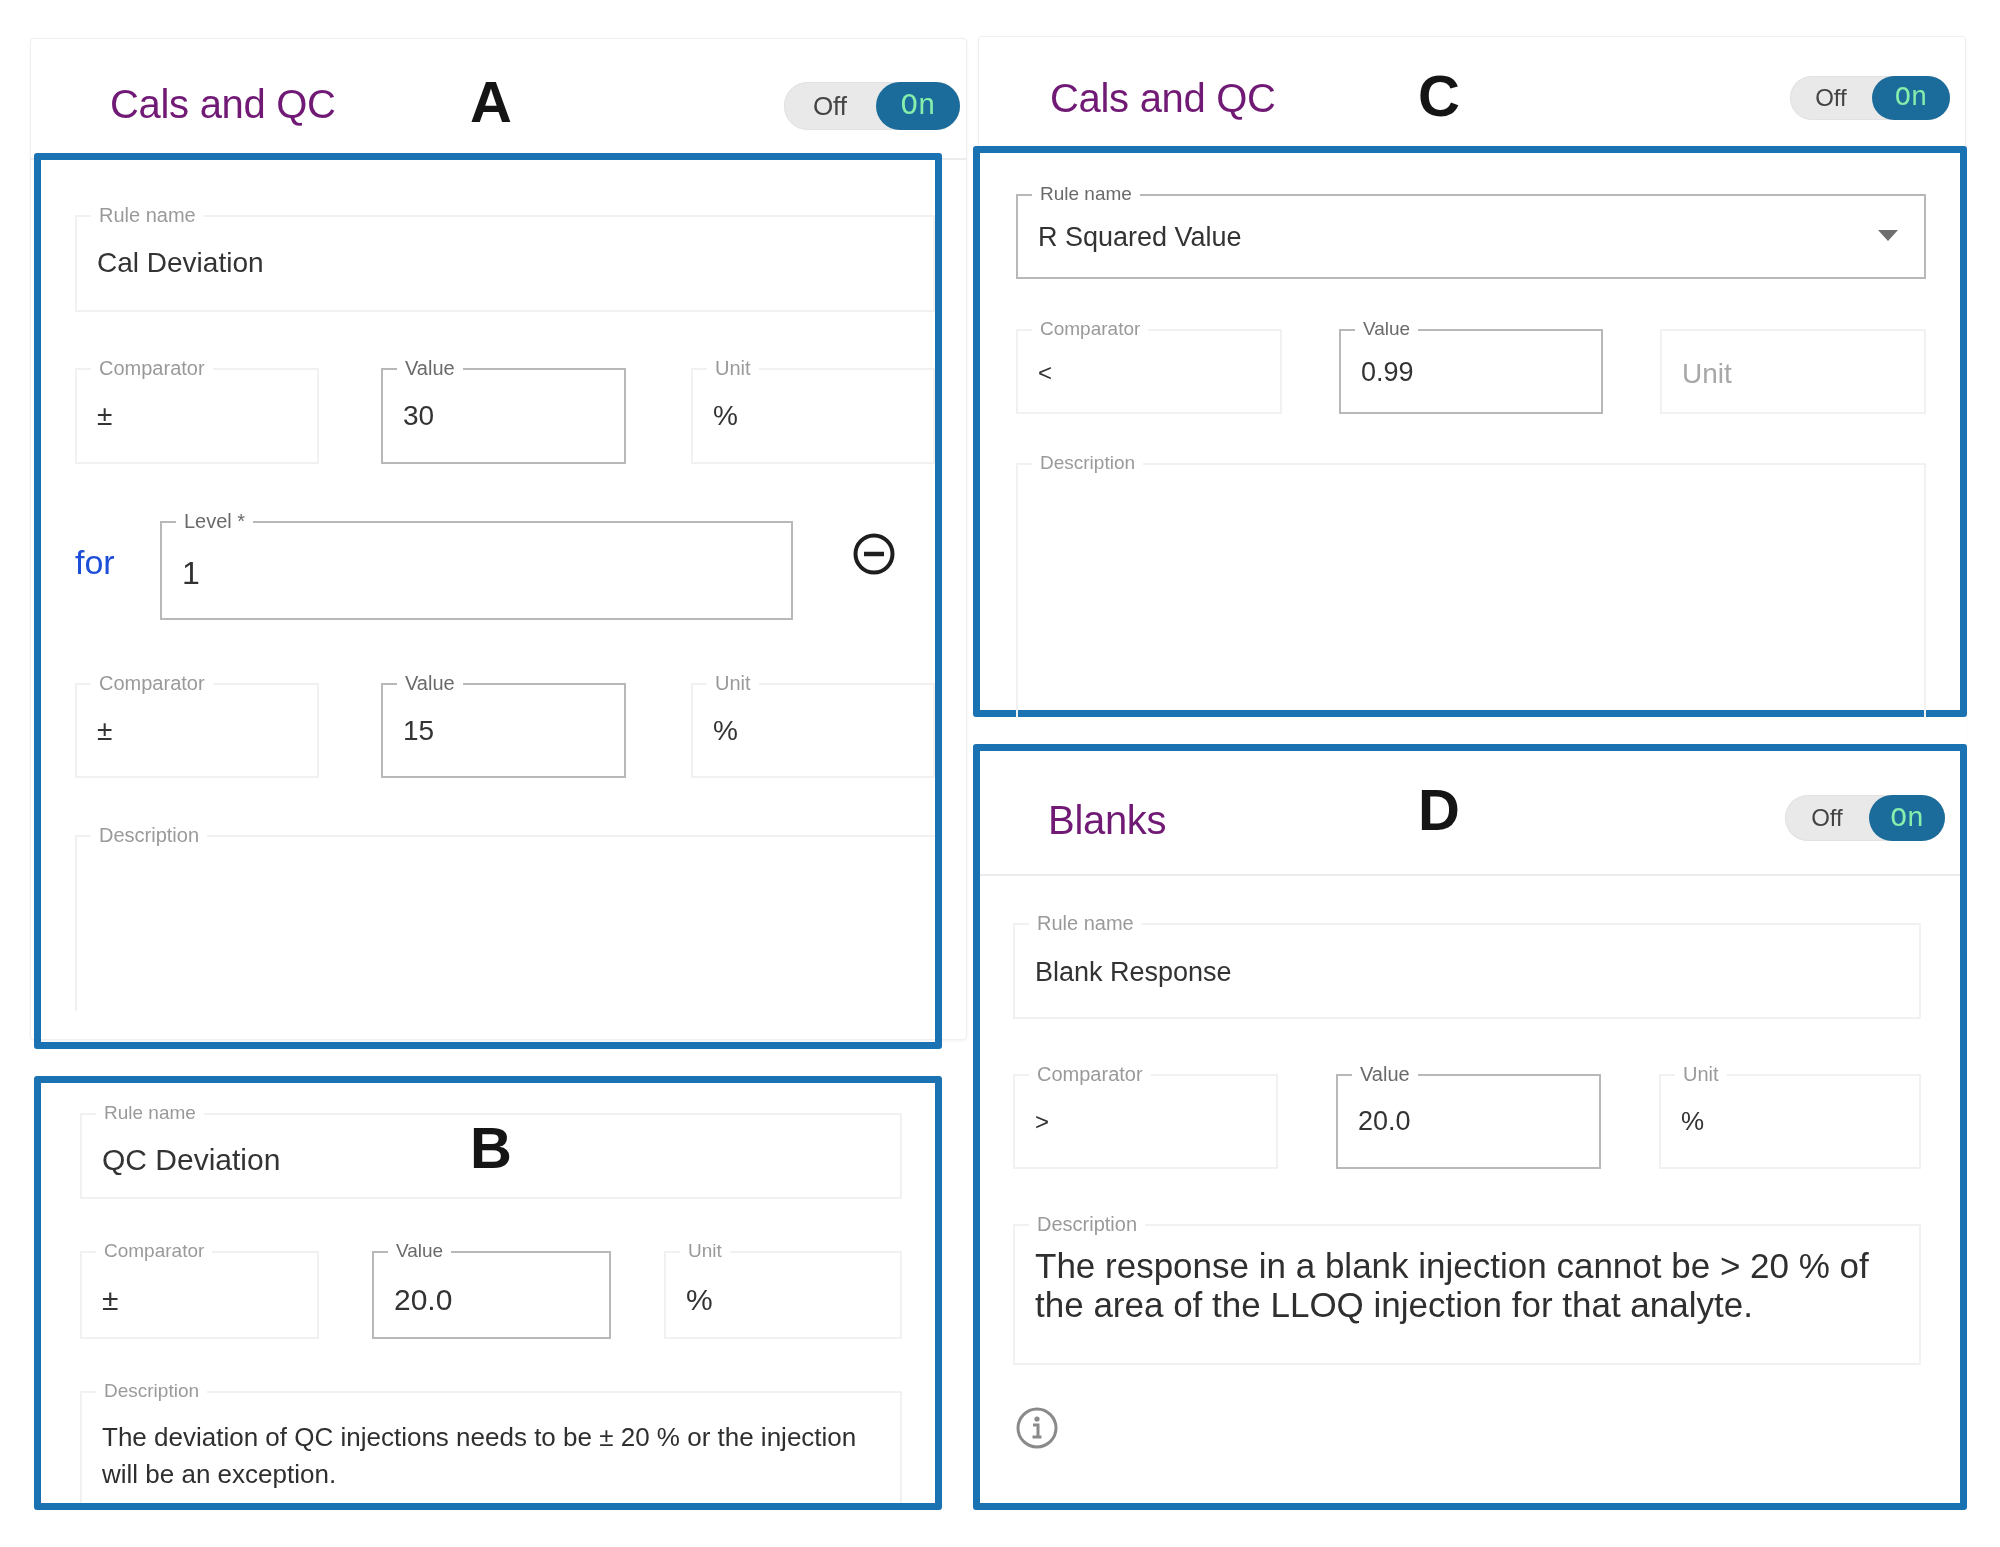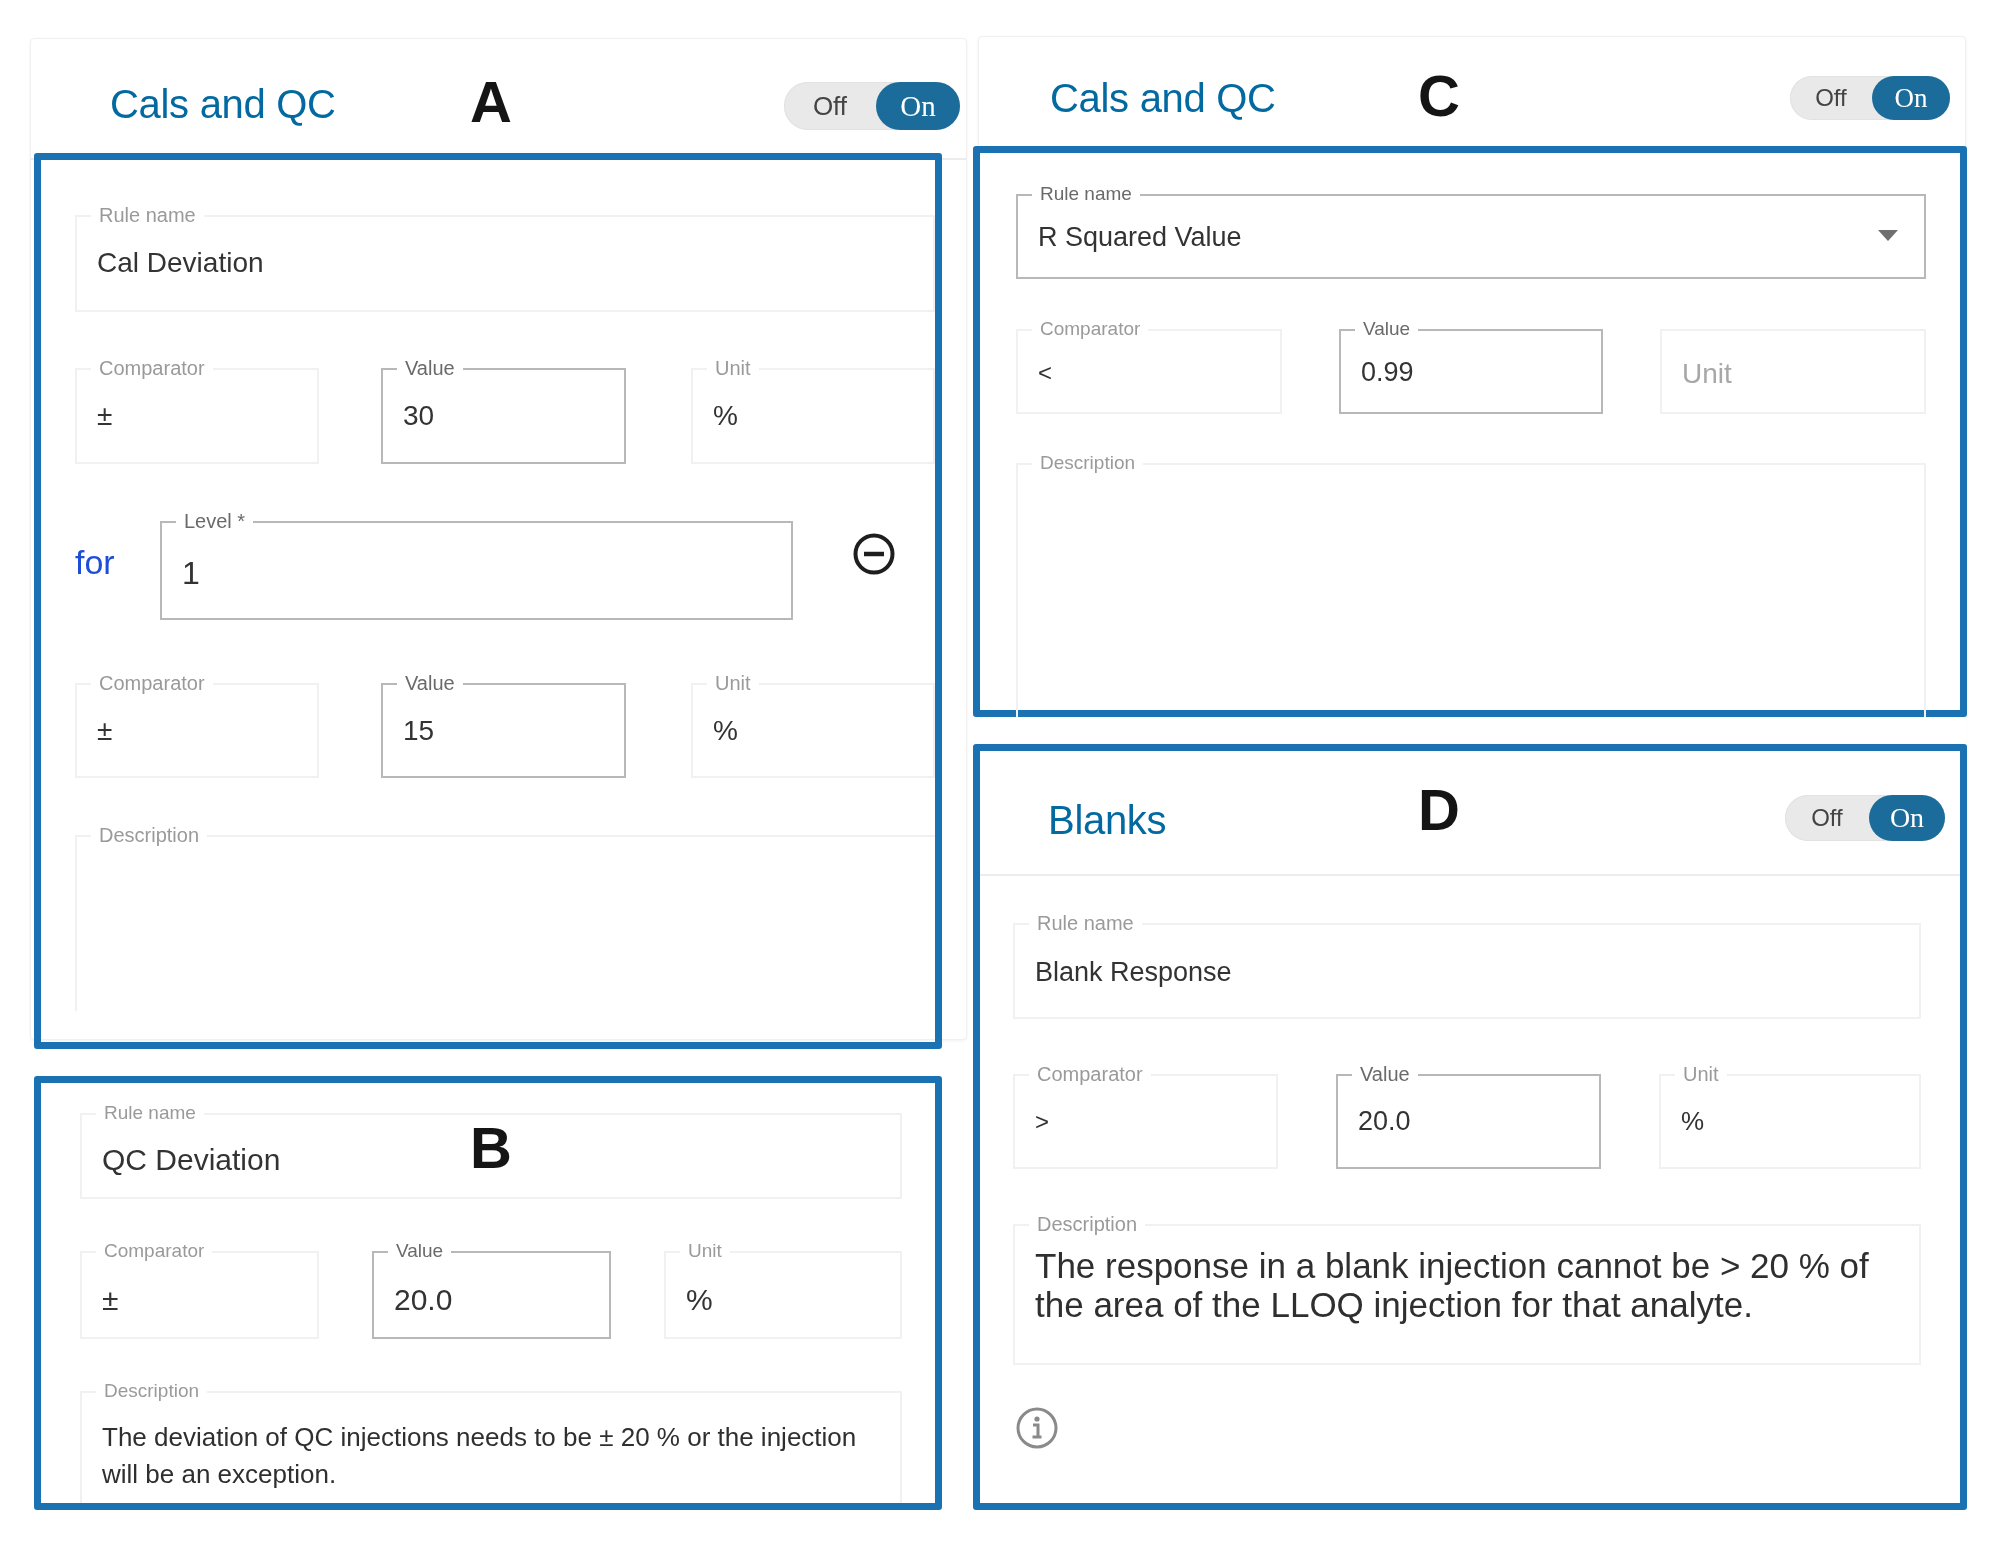--- a/index.html
+++ b/index.html
@@ -10,31 +10,31 @@
     color: #333;
   }
   .abs { position: absolute; box-sizing: border-box; }
   .card {
     background: #fff;
     border: 1px solid #f0f0f0;
     box-shadow: 0 1px 3px rgba(0,0,0,0.06);
     border-radius: 4px;
   }
   .hl { border: 7px solid #1a72b3; border-radius: 3px; }
-  .title { font-size: 40px; color: #0369a1; font-family: "Liberation Sans", sans-serif; letter-spacing: -0.3px; }
+  .title { font-size: 40px; color: #701a75; font-family: "Liberation Sans", sans-serif; letter-spacing: -0.3px; }
   .letter { font-size: 58px; font-weight: bold; color: #151515; font-family: "Liberation Sans", sans-serif; }
   .toggle {
     background: #e9e9ea; border-radius: 30px; display: flex; align-items: center;
     box-shadow: inset 0 0 0 1px #e2e2e2;
   }
   .toggle .off { flex: 1; text-align: center; font-size: 26px; color: #444; font-family: "Liberation Sans", sans-serif; }
   .toggle .on {
-    background: #1b6c9b; color: #ffffff; border-radius: 30px; height: 100%;
+    background: #1b6c9b; color: #86efac; border-radius: 30px; height: 100%;
     display: flex; align-items: center; justify-content: center;
-    font-size: 29px; font-family: Liberation Serif, serif;
+    font-size: 29px; font-family: Liberation Mono, monospace;
   }
   .field { border: 2px solid #f1f1f1; }
   .field.active { border: 2px solid #b8b8b8; }
   .field .lbl {
     position: absolute; top: -16px; left: 14px; background: #fff; padding: 0 8px;
     font-size: 20px; color: #9a9a9a; line-height: 28px; font-family: "Liberation Sans", sans-serif;
   }
   .field.active .lbl { color: #6a6a6a; }
   .field .val {
     position: absolute; left: 20px; font-size: 28px; color: #333;

